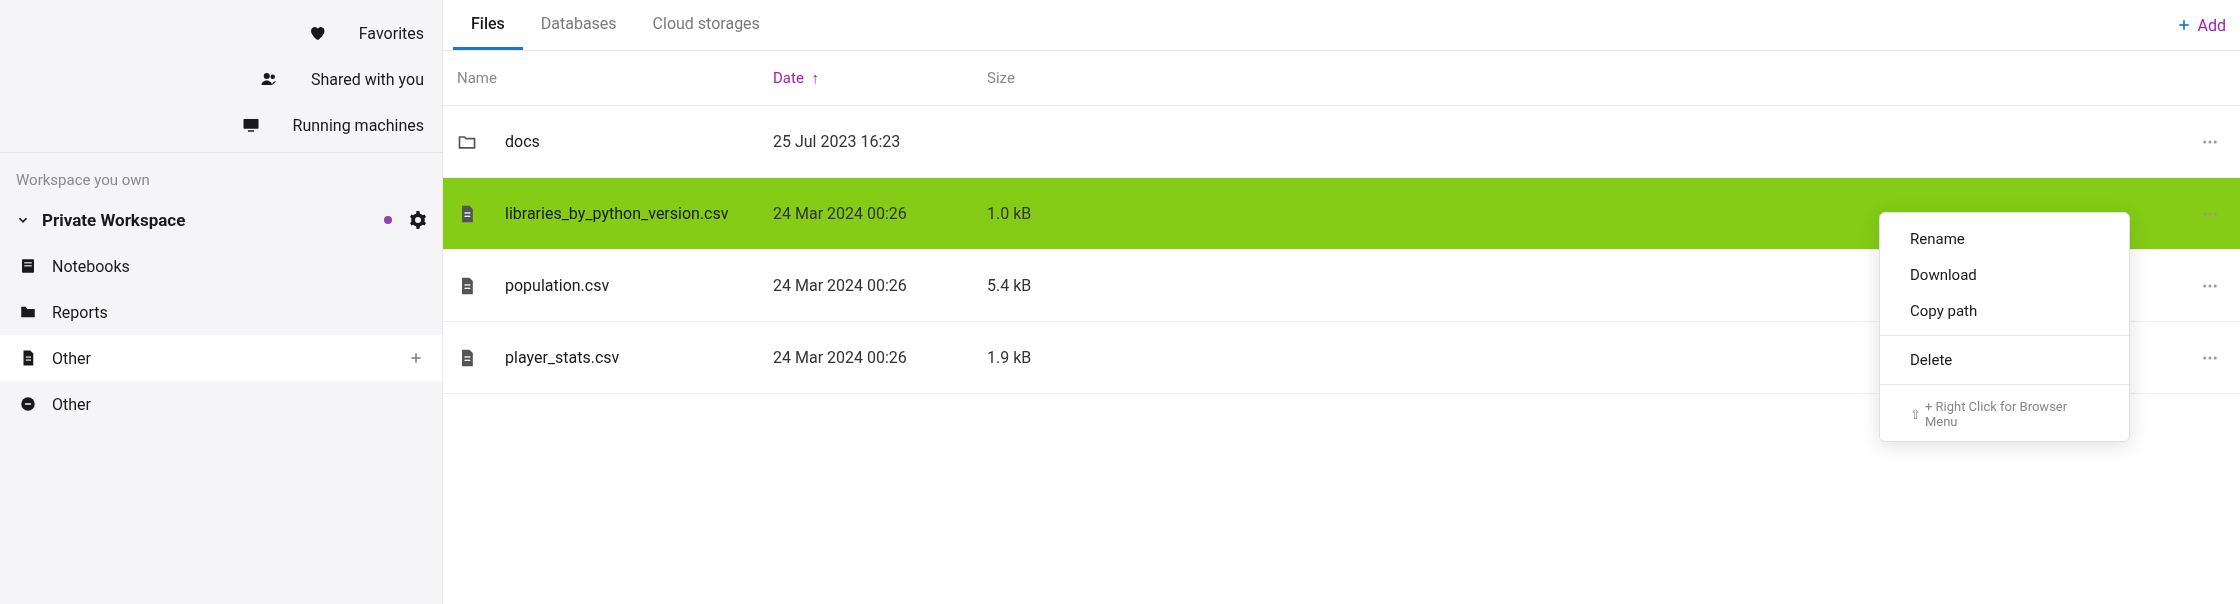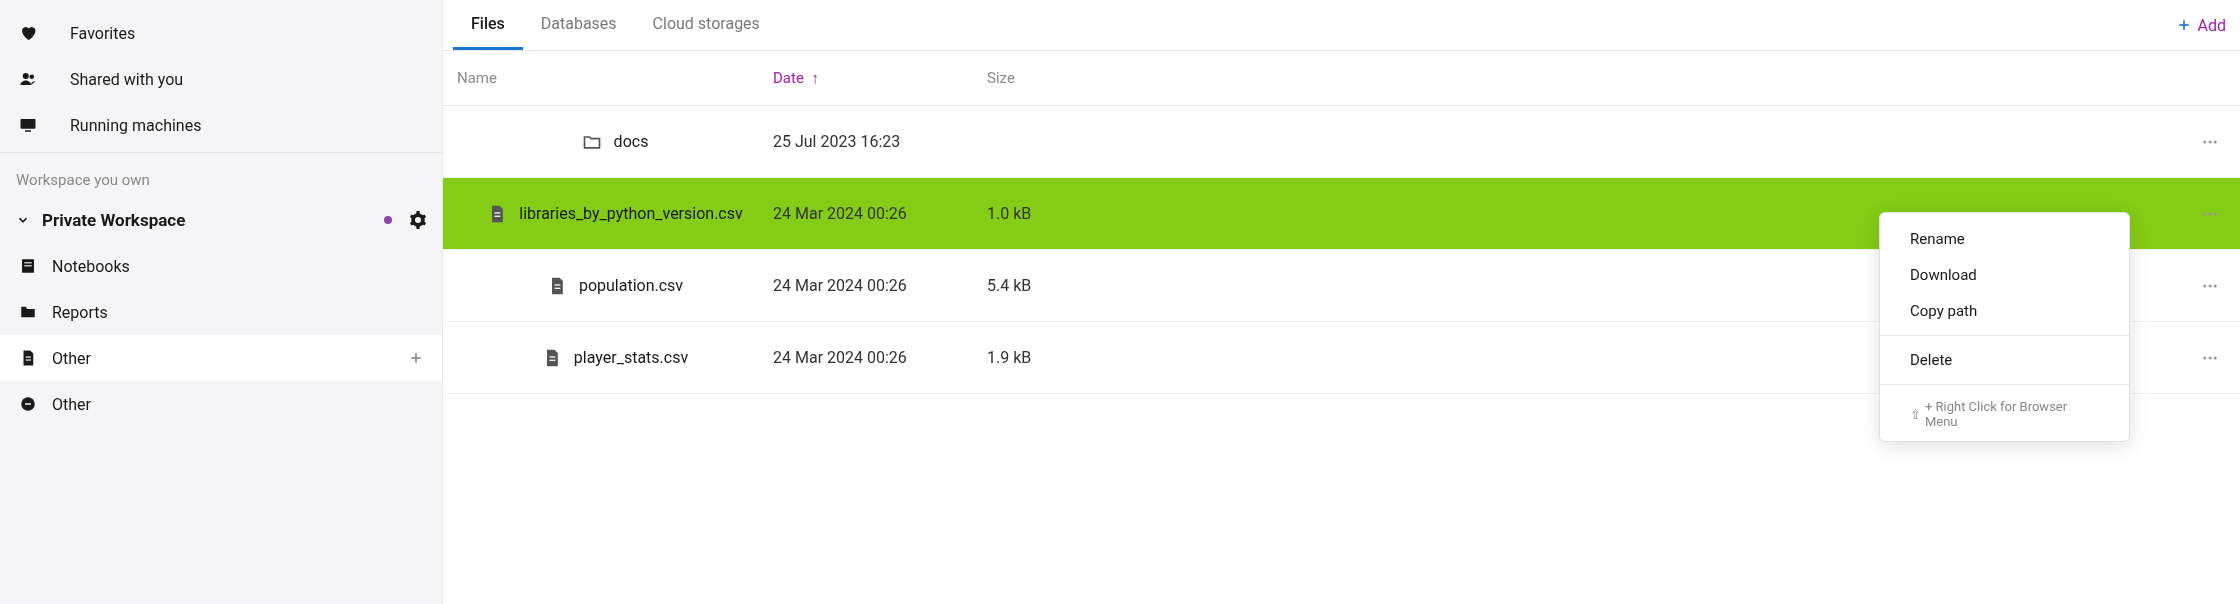--- a/index.html
+++ b/index.html
@@ -21,20 +21,21 @@
       padding-top: 10px;
     }
     .sidebar-item {
       display: flex;
       align-items: center;
       height: 46px;
       padding: 0 18px;
       cursor: pointer;
       font-size: 16px;
       gap: 32px;
+      justify-content: flex-end;
     }
     .sidebar-item .icon {
       width: 20px;
       height: 20px;
       display: flex;
       align-items: center;
       justify-content: center;
       flex-shrink: 0;
     }
     .sidebar-section-label {
@@ -159,23 +160,22 @@
       font-size: 16px;
       position: relative;
     }
     .table-row.hover {
       background: #84cc16;
     }
     .row-name {
       width: 320px;
       display: flex;
       align-items: center;
-      gap: 12px;
+      gap: 28px;
       padding-left: 4px;
-      justify-content: center;
     }
     .row-name .icon {
       width: 20px;
       height: 20px;
       display: flex;
       align-items: center;
       justify-content: center;
       flex-shrink: 0;
     }
     .row-date { width: 214px; color: #333; }

